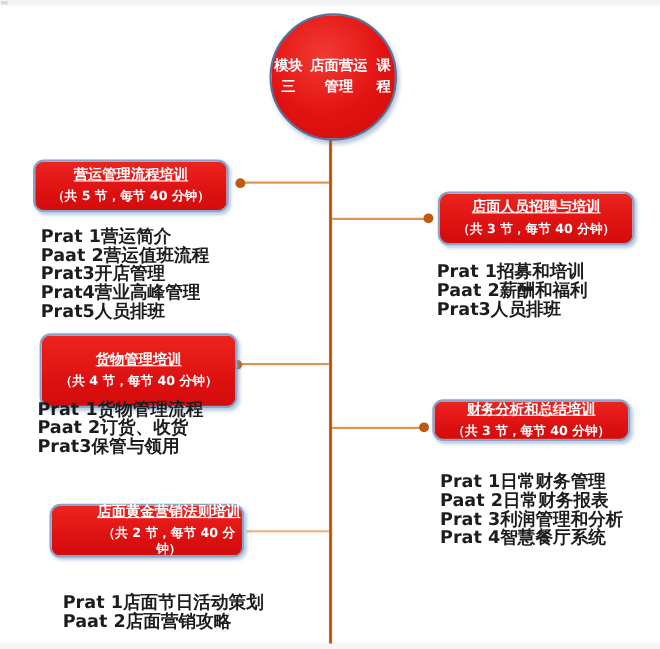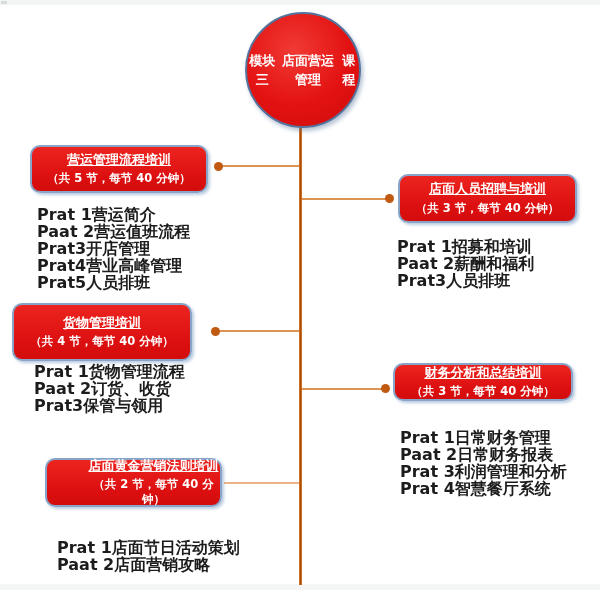--- a/index.html
+++ b/index.html
@@ -29,21 +29,21 @@
     position:absolute;box-sizing:border-box;border-radius:10px;
     background:linear-gradient(180deg,#ec241f 0%,#dc0f10 70%,#d30c0c 100%);
     border:2px solid #88a5c9;box-shadow:2px 2px 3px rgba(120,155,195,.5);
     display:flex;flex-direction:column;align-items:center;justify-content:center;
     color:#fff;text-align:center;
   }
   .box-title{font-size:13px;font-weight:bold;line-height:1.25;text-decoration:underline;}
   .box-sub{font-size:11.5px;font-weight:bold;margin-top:3px;}
   .box-l1{left:30px;top:145px;width:178px;height:48px;}
   .box-r1{left:398px;top:174px;width:179px;height:49px;}
-  .box-l2{left:12px;top:303px;width:180px;height:58px;text-align:center;}
+  .box-l2{left:36px;top:303px;width:180px;height:68px;text-align:center;}
   .box-r2{left:393px;top:363px;width:180px;height:38px;}
   .box-l3{left:45px;top:458px;width:177px;height:49px;padding-left:40px;}
 
   
   .conn{position:absolute;height:2px;background:#dd9354;}
   .conn-1{left:221px;top:165px;width:78px;}
   .conn-2{left:302px;top:198px;width:85px;}
   .conn-3{left:218px;top:330px;width:81px;}
   .conn-4{left:302px;top:388px;width:81px;}
   .conn-5{left:224px;top:482px;width:75px;background:#eeb287;}

